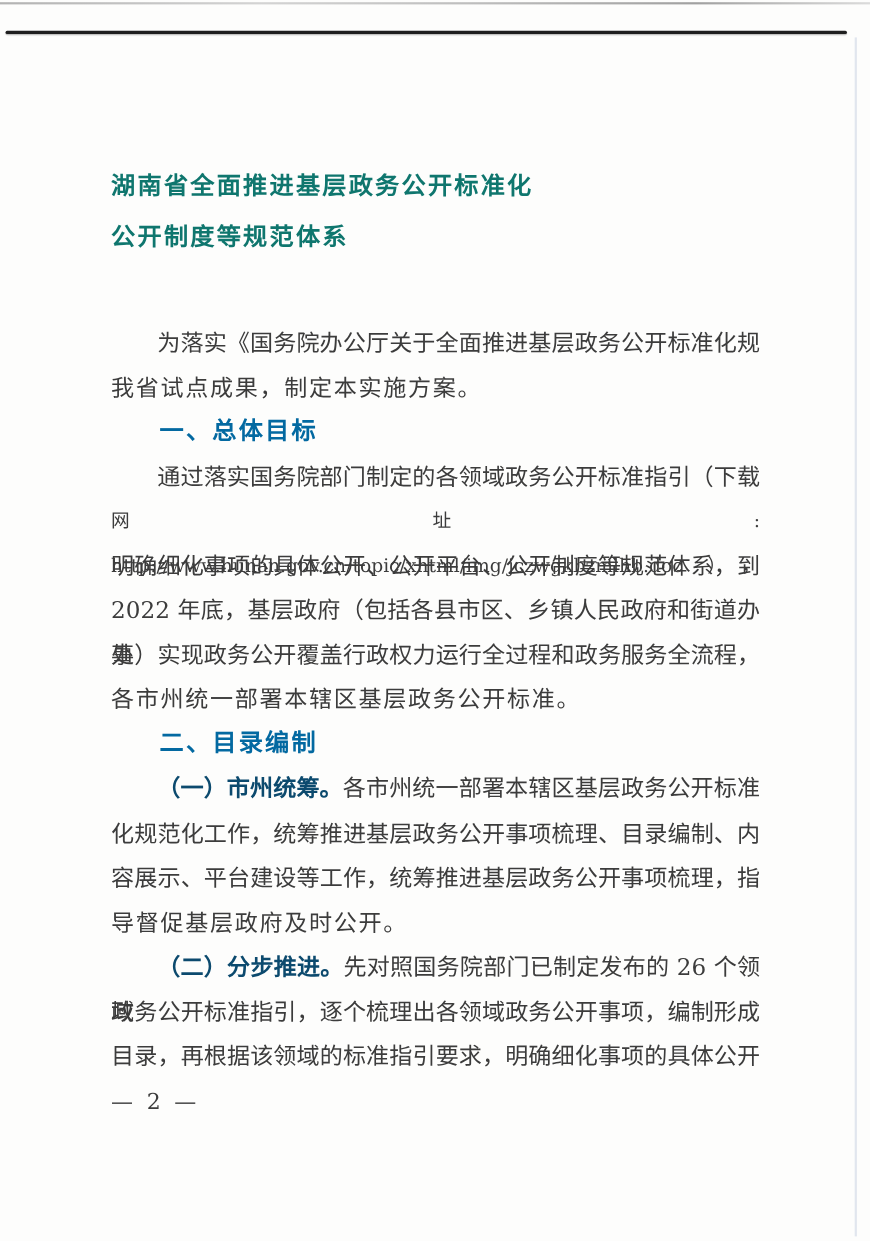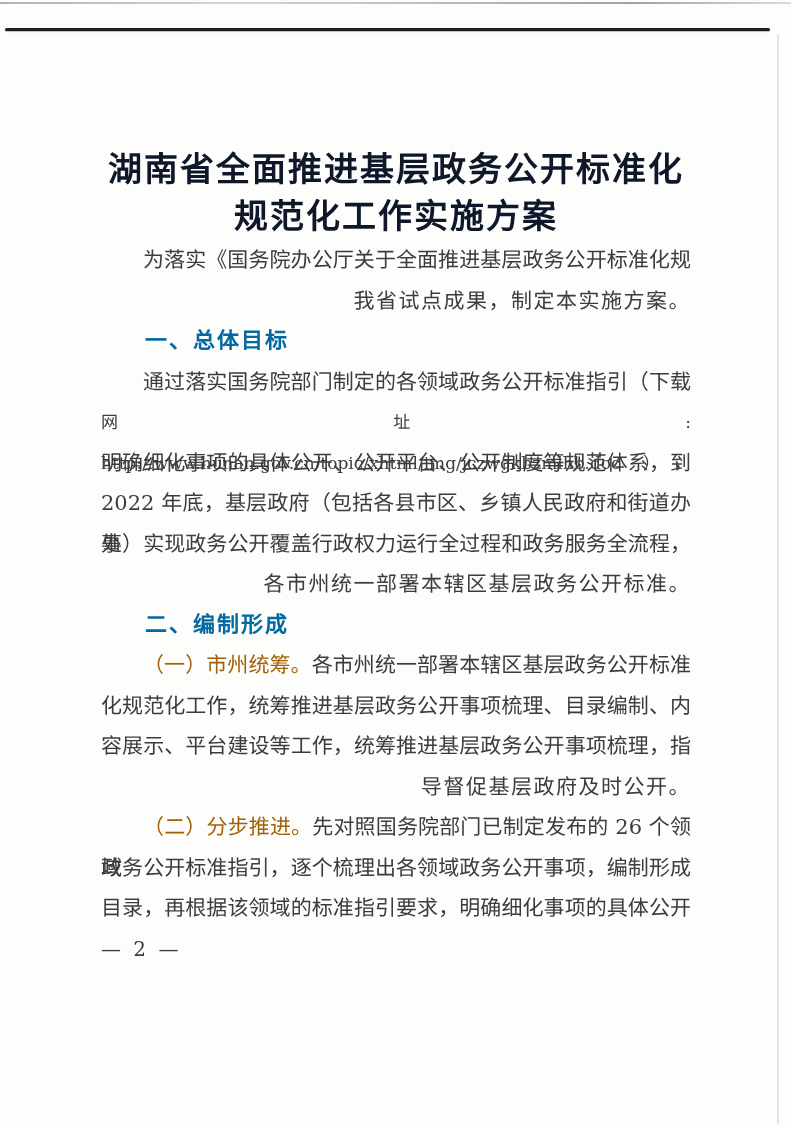--- a/index.html
+++ b/index.html
@@ -30,49 +30,49 @@
     position: absolute; top: 34px; right: 12px; width: 2px; height: 1090px;
     background: #e1e6ee;
   }
   
   .content {
     position: absolute; left: 101px; top: 146px; width: 590px;
     color: #3c3c3c;
     font-size: 21px;
   }
   .title {
-    text-align: center;
+    text-align: left;
     font-weight: 700;
-    font-size: 34px;
+    font-size: 22px;
     line-height: 47px;
-    color: #0f172a;
+    color: #0f766e;
     letter-spacing: 2px;
   }
-  .bodytext { }
+  .bodytext { margin-top: 52px; }
   .line {
     height: 40.5px;
     line-height: 40.5px;
     letter-spacing: 0;
     overflow: visible;
   }
   .full {
     text-align: justify;
     text-align-last: justify;
   }
-  .endline { letter-spacing: 1.5px; text-align: right; }
+  .endline { letter-spacing: 1.5px; }
   .indent { text-indent: 2em; }
   .heading {
     font-family: "DejaVu Sans", sans-serif;
     font-weight: 700;
     font-size: 22px;
     color: #0369a1;
     text-indent: 2em;
     letter-spacing: 2px;
   }
-  .lead { font-weight: 400; color: #a16207; }
+  .lead { font-weight: 700; color: #0c4a6e; }
   .url-line { font-size: 17px; }
   .pagenum {
     height: 40px; line-height: 40px;
     font-size: 20px;
     letter-spacing: 3px;
     color: #3c3c3c;
   }
 </style>
 </head>
 <body>
@@ -80,38 +80,38 @@
 <div class="page">
 
   <div class="edge-top-thin"></div>
   <div class="edge-top-dark"></div>
   <div class="edge-right"></div>
 
   <div class="content">
 
     <div class="title">
       <div>湖南省全面推进基层政务公开标准化</div>
-      <div>规范化工作实施方案</div>
+      <div>公开制度等规范体系</div>
     </div>
 
     <div class="bodytext">
 
       <div class="line full indent">为落实《国务院办公厅关于全面推进基层政务公开标准化规</div>
       <div class="line endline">我省试点成果，制定本实施方案。</div>
 
       <div class="line heading">一、总体目标</div>
 
       <div class="line full indent">通过落实国务院部门制定的各领域政务公开标准指引（下载</div>
       <div class="line full url-line">网址: http://www.hunan.gov.cn/topic/xhtml/img/jczwgkbzmlhb.doc），</div>
       <div class="line full">明确细化事项的具体公开、公开平台、公开制度等规范体系，到</div>
       <div class="line full">2022 年底，基层政府（包括各县市区、乡镇人民政府和街道办事</div>
       <div class="line full">处）实现政务公开覆盖行政权力运行全过程和政务服务全流程，</div>
       <div class="line endline">各市州统一部署本辖区基层政务公开标准。</div>
 
-      <div class="line heading">二、编制形成</div>
+      <div class="line heading">二、目录编制</div>
 
       <div class="line full indent"><span class="lead">（一）市州统筹。</span><span>各市州统一部署本辖区基层政务公开标准</span></div>
       <div class="line full">化规范化工作，统筹推进基层政务公开事项梳理、目录编制、内</div>
       <div class="line full">容展示、平台建设等工作，统筹推进基层政务公开事项梳理，指</div>
       <div class="line endline">导督促基层政府及时公开。</div>
 
       <div class="line full indent"><span class="lead">（二）分步推进。</span><span>先对照国务院部门已制定发布的 26 个领域</span></div>
       <div class="line full">政务公开标准指引，逐个梳理出各领域政务公开事项，编制形成</div>
       <div class="line full">目录，再根据该领域的标准指引要求，明确细化事项的具体公开</div>
 

